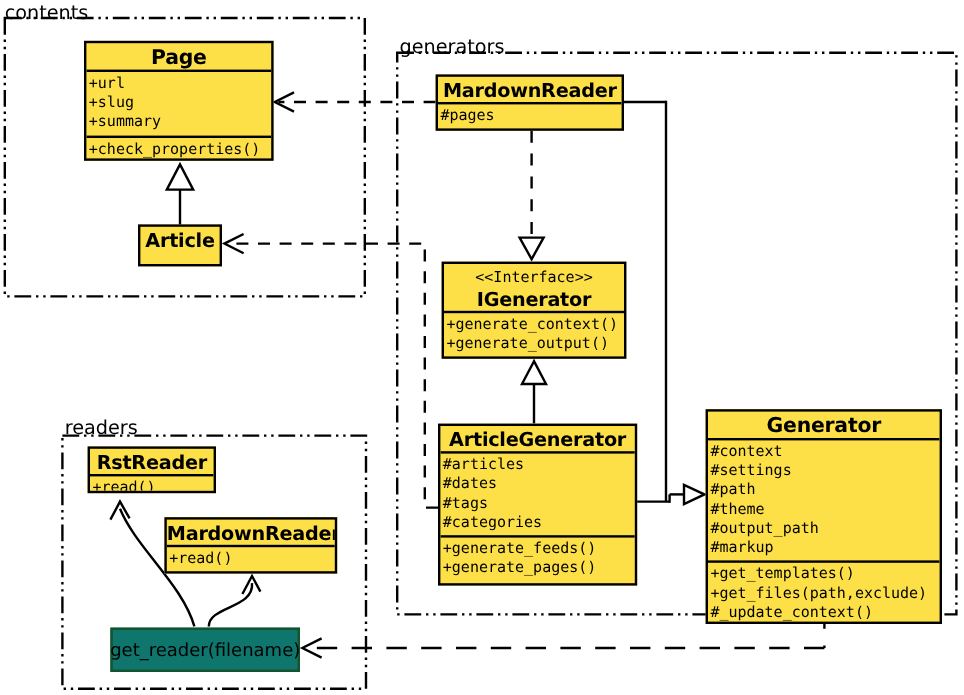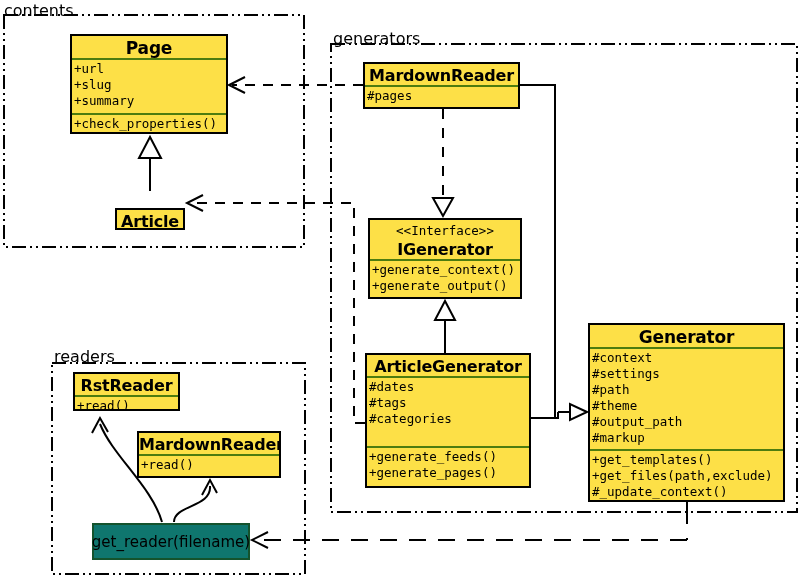--- a/index.html
+++ b/index.html
@@ -4,21 +4,21 @@
 <style>
   html,body{margin:0;padding:0;background:#fff;}
   #canvas{position:relative;width:803px;height:579px;background:#ffffff;overflow:hidden;
           font-family:"DejaVu Sans",sans-serif;color:#000;}
   #wires{position:absolute;left:0;top:0;z-index:0;}
   .pkg-label{position:absolute;z-index:2;font:16px "DejaVu Sans",sans-serif;white-space:nowrap;}
   .uml{position:absolute;z-index:1;box-sizing:border-box;background:#fde047;border:2px solid #000;
        display:flex;flex-direction:column;overflow:hidden;}
   .title{flex:none;font:bold 16px "DejaVu Sans",sans-serif;text-align:center;
          letter-spacing:-0.2px;white-space:nowrap;padding-top:2px;}
-  .comp{flex:1 1 auto;border-top:2px solid #4d7c0f;padding:1px 2px;overflow:hidden;}
+  .comp{flex:1 1 auto;border-top:2px solid #000000;padding:1px 2px;overflow:hidden;}
   .comp.fixed{flex:none;}
   .row{font:12.5px/16px "DejaVu Sans Mono","Liberation Mono",monospace;white-space:nowrap;}
   .stereo{font:12.5px/15px "DejaVu Sans Mono","Liberation Mono",monospace;text-align:center;white-space:nowrap;}
   .head{flex:none;padding-top:3px;}
   .plainbox{position:absolute;z-index:1;box-sizing:border-box;background:#0f766e;border:2px solid #14532d;
             display:flex;align-items:center;justify-content:center;
             font:15px "DejaVu Sans",sans-serif;white-space:nowrap;}
   svg line, svg polyline, svg path, svg polygon, svg rect{stroke:#000;stroke-width:2;}
 </style>
 </head>
@@ -92,21 +92,21 @@
     <div class="comp fixed" style="height:51px">
       <div class="row">+url</div>
       <div class="row">+slug</div>
       <div class="row">+summary</div>
     </div>
     <div class="comp">
       <div class="row">+check_properties()</div>
     </div>
   </div>
 
-  <div class="uml" style="left:115px;top:208px;width:70px;height:22px">
+  <div class="uml" style="left:115px;top:187px;width:70px;height:35px">
     <div class="title">Article</div>
   </div>
 
   <div class="uml" style="left:363px;top:62px;width:157px;height:47px">
     <div class="title">MardownReader</div>
     <div class="comp">
       <div class="row">#pages</div>
     </div>
   </div>
 
@@ -117,31 +117,32 @@
     </div>
     <div class="comp">
       <div class="row">+generate_context()</div>
       <div class="row">+generate_output()</div>
     </div>
   </div>
 
   <div class="uml" style="left:365px;top:353px;width:166px;height:135px">
     <div class="title">ArticleGenerator</div>
     <div class="comp fixed" style="height:66px">
+      <div class="row">#articles</div>
       <div class="row">#dates</div>
       <div class="row">#tags</div>
       <div class="row">#categories</div>
     </div>
     <div class="comp">
       <div class="row">+generate_feeds()</div>
       <div class="row">+generate_pages()</div>
     </div>
   </div>
 
-  <div class="uml" style="left:588px;top:323px;width:197px;height:179px">
+  <div class="uml" style="left:588px;top:341px;width:197px;height:179px">
     <div class="title" style="font-size:17px">Generator</div>
     <div class="comp fixed" style="height:98px">
       <div class="row">#context</div>
       <div class="row">#settings</div>
       <div class="row">#path</div>
       <div class="row">#theme</div>
       <div class="row">#output_path</div>
       <div class="row">#markup</div>
     </div>
     <div class="comp">

